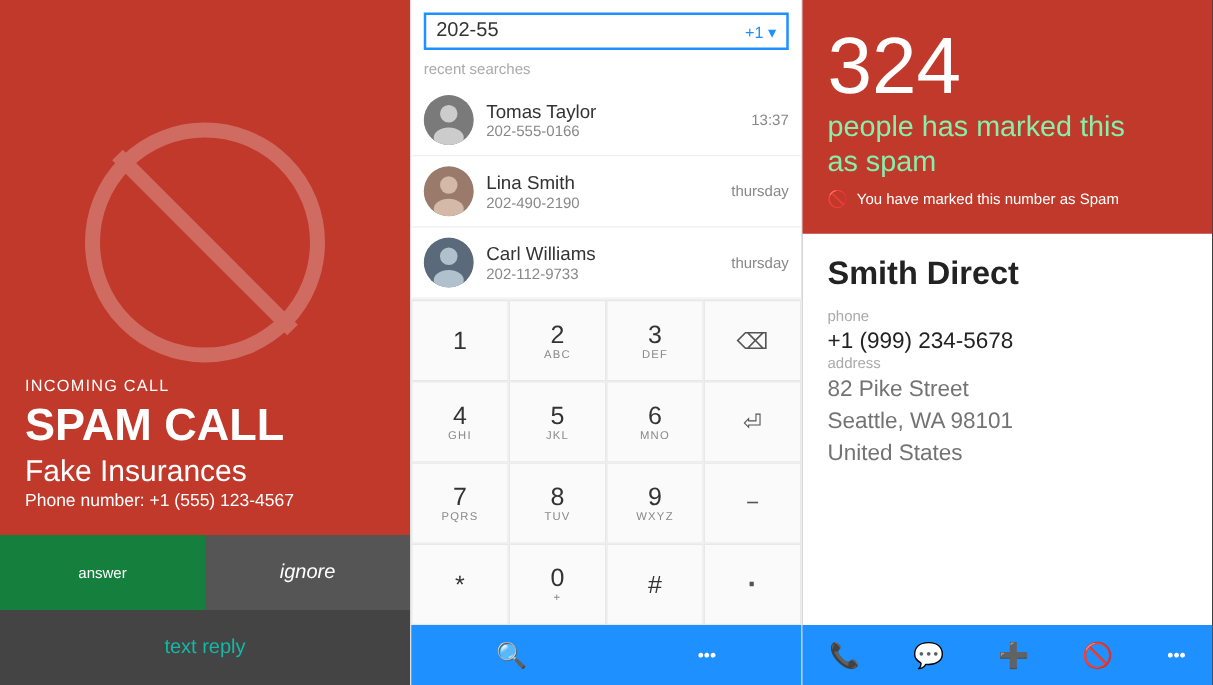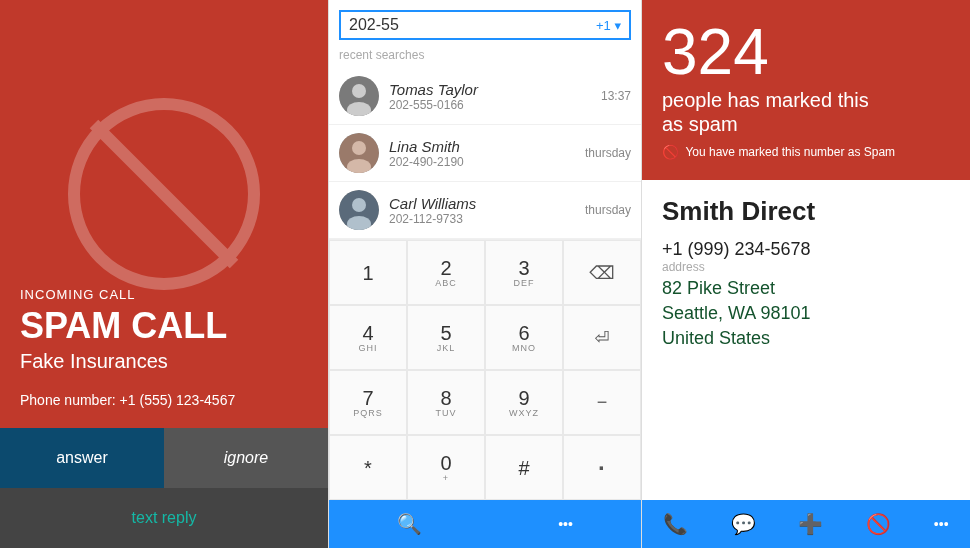--- a/index.html
+++ b/index.html
@@ -55,39 +55,39 @@
     .spam-title {
       color: #fff;
       font-size: 36px;
       font-weight: 700;
       text-transform: uppercase;
       line-height: 1.1;
       margin-bottom: 4px;
     }
     .spam-subtitle {
       color: #fff;
-      font-size: 20px;
-      font-weight: 400;
-      margin-bottom: 19px;
+      font-size: 24px;
+      font-weight: 400;
+      margin-bottom: 0;
     }
     .spam-phone {
       color: #fff;
       font-size: 14px;
       font-weight: 400;
     }
     .left-buttons {
       display: flex;
       flex-direction: row;
       height: 60px;
     }
     .btn-answer {
       flex: 1;
-      background: #0c4a6e;
-      color: #fff;
-      font-size: 16px;
+      background: #15803d;
+      color: #fff;
+      font-size: 12px;
       font-weight: 400;
       border: none;
       cursor: pointer;
       text-align: center;
     }
     .btn-ignore {
       flex: 1;
       background: #555;
       color: #fff;
       font-size: 16px;
@@ -161,21 +161,21 @@
       background: #aaa;
       margin-right: 10px;
       display: flex;
       align-items: center;
       justify-content: center;
       overflow: hidden;
       flex-shrink: 0;
     }
     .avatar svg { width: 100%; height: 100%; }
     .contact-info { flex: 1; }
-    .contact-name { font-size: 15px; color: #333; font-weight: 500; font-style: italic; }
+    .contact-name { font-size: 15px; color: #333; font-weight: 500; }
     .contact-number { font-size: 12px; color: #888; }
     .contact-time { font-size: 12px; color: #888; }
 
     
     .dialpad {
       flex: 1;
       background: #fff;
       display: grid;
       grid-template-columns: repeat(4, 1fr);
       grid-template-rows: repeat(4, 1fr);
@@ -226,22 +226,22 @@
       padding: 20px 20px 20px 20px;
       flex-shrink: 0;
     }
     .spam-count-number {
       color: #fff;
       font-size: 64px;
       font-weight: 300;
       line-height: 1;
     }
     .spam-count-text {
-      color: #ffffff;
-      font-size: 20px;
+      color: #86efac;
+      font-size: 23px;
       font-weight: 400;
       margin-top: 4px;
       line-height: 1.2;
     }
     .spam-marked-notice {
       display: flex;
       align-items: center;
       margin-top: 8px;
       color: #fff;
       font-size: 12px;
@@ -264,21 +264,21 @@
       color: #aaa;
       font-size: 12px;
       margin-bottom: 2px;
     }
     .detail-value {
       color: #222;
       font-size: 18px;
       margin-bottom: 0;
     }
     .detail-address {
-      color: #14532d;
+      color: #737373;
       font-size: 18px;
       line-height: 1.4;
     }
 
     
     .right-toolbar {
       margin-top: auto;
       height: 48px;
       background: #1e90ff;
       display: flex;
@@ -445,20 +445,21 @@
     <div class="spam-count-number">324</div>
     <div class="spam-count-text">people has marked this<br>as spam</div>
     <div class="spam-marked-notice">
       <span class="notice-icon">🚫</span>
       <span>You have marked this number as Spam</span>
     </div>
   </div>
 
   <div class="dial-direct-section">
     <div class="dial-direct-title">Smith Direct</div>
+    <div class="detail-label">phone</div>
     <div class="detail-value">+1 (999) 234-5678</div>
     <div class="detail-label">address</div>
     <div class="detail-address">82 Pike Street<br>Seattle, WA 98101<br>United States</div>
   </div>
 
   <div class="right-toolbar">
     <span class="right-toolbar-icon">📞</span>
     <span class="right-toolbar-icon">💬</span>
     <span class="right-toolbar-icon">➕</span>
     <span class="right-toolbar-icon">🚫</span>

